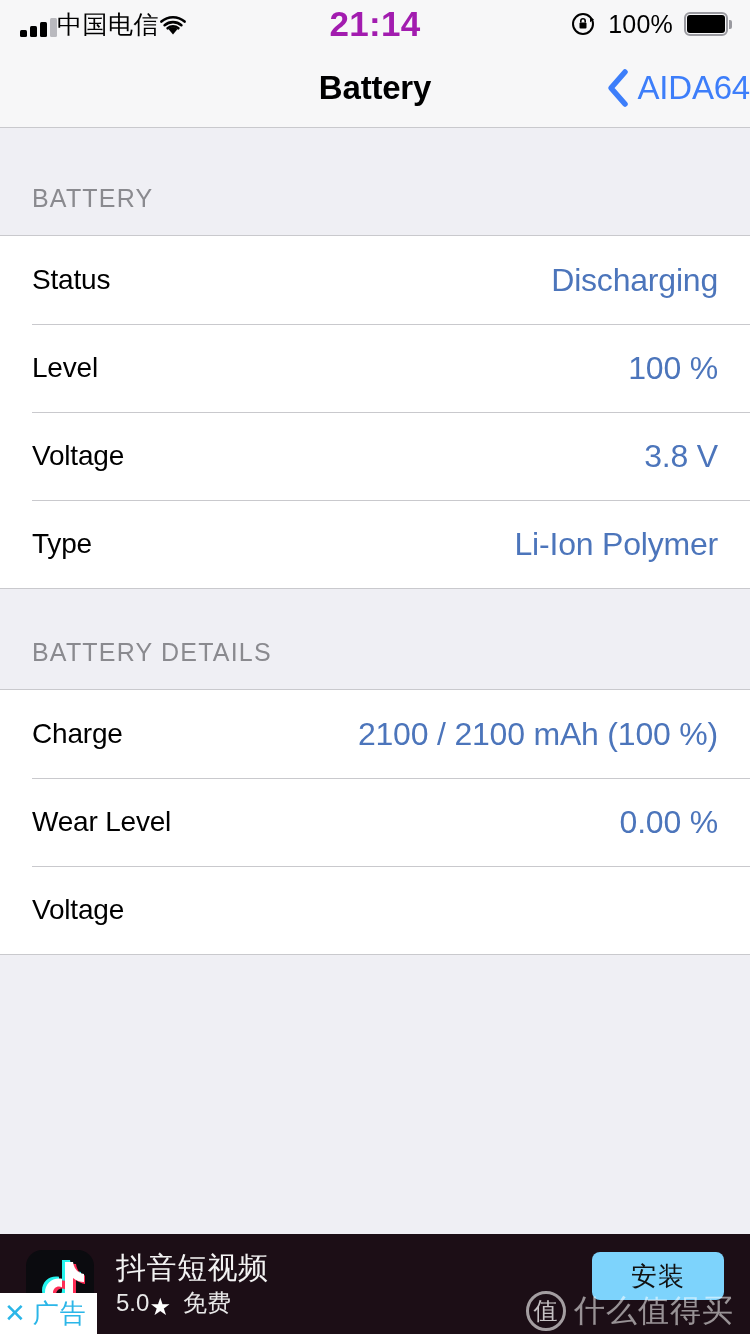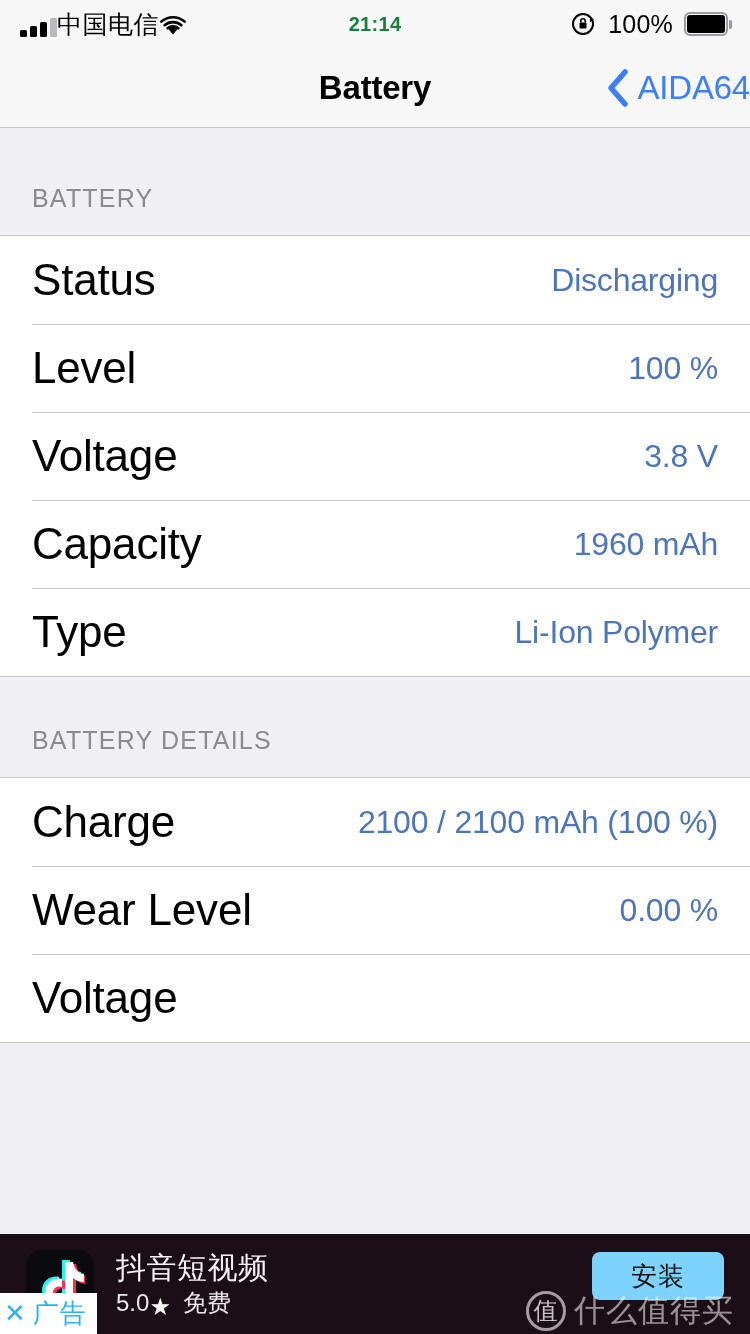--- a/index.html
+++ b/index.html
@@ -21,21 +21,21 @@
   .signal { display:flex; align-items:flex-end; gap:3px; height:22px; }
   .signal i { display:block; width:7px; border-radius:1.5px; background:#000; }
   .signal i:nth-child(1){ height:7px; }
   .signal i:nth-child(2){ height:11px; }
   .signal i:nth-child(3){ height:15px; }
   .signal i:nth-child(4){ height:19px; background:#B9B9BE; }
   .carrier { font-size:25px; color:#000; line-height:26px; letter-spacing:0.5px; }
   .wifi { width:28px; height:22px; display:block; }
   .sb-center {
     position:absolute; left:0; right:0; text-align:center;
-    font-size:20px; font-weight:bold; color:#15803d; letter-spacing:0.3px;
+    font-size:35px; font-weight:bold; color:#a21caf; letter-spacing:0.3px;
   }
   .sb-right {
     position:absolute; right:18px; top:0; height:48px;
     display:flex; align-items:center; gap:11px;
   }
   .rotlock { width:26px; height:26px; display:block; }
   .batt-pct { font-size:25px; color:#000; letter-spacing:0.2px; }
   .batt-icon { position:relative; width:48px; height:24px; }
   .batt-icon .shell {
     position:absolute; left:0; top:0; width:44px; height:24px;
@@ -83,21 +83,21 @@
   .group { background:#fff; }
   .row {
     position:relative; height:88px; background:#fff;
     display:flex; align-items:center; justify-content:space-between;
     padding:0 32px;
   }
   .row + .row::before {
     content:""; position:absolute; left:32px; right:0; top:0;
     height:1px; background:#C9C9CD;
   }
-  .row .label { font-size:44px; color:#000; letter-spacing:-0.2px; }
+  .row .label { font-size:28px; color:#000; letter-spacing:-0.2px; }
   .row .value { font-size:32px; color:#4C75BB; letter-spacing:-0.2px; }
   .group-end { height:1px; background:#C9C9CD; }
 
   
   .ad {
     position:absolute; left:0; bottom:0; width:750px; height:100px;
     background:#1C0E16; overflow:hidden;
   }
   .ad-inner { display:flex; align-items:center; height:100%; padding-left:26px; }
   .ad-icon {
@@ -201,24 +201,20 @@
       <span class="label">Status</span>
       <span class="value">Discharging</span>
     </div>
     <div class="row">
       <span class="label">Level</span>
       <span class="value">100 %</span>
     </div>
     <div class="row">
       <span class="label">Voltage</span>
       <span class="value">3.8 V</span>
-    </div>
-    <div class="row">
-      <span class="label">Capacity</span>
-      <span class="value">1960 mAh</span>
     </div>
     <div class="row">
       <span class="label">Type</span>
       <span class="value">Li-Ion Polymer</span>
     </div>
   </div>
 
   <div class="section-header second">
     <span>BATTERY DETAILS</span>
   </div>

